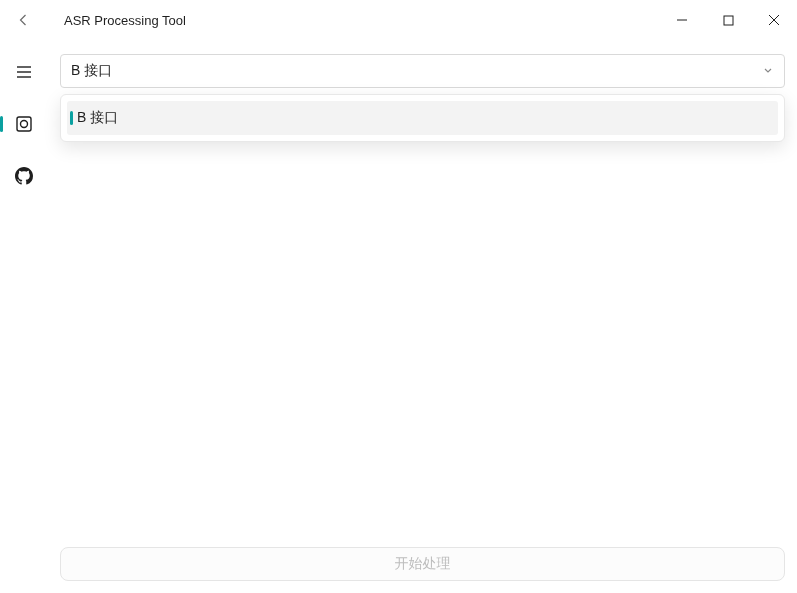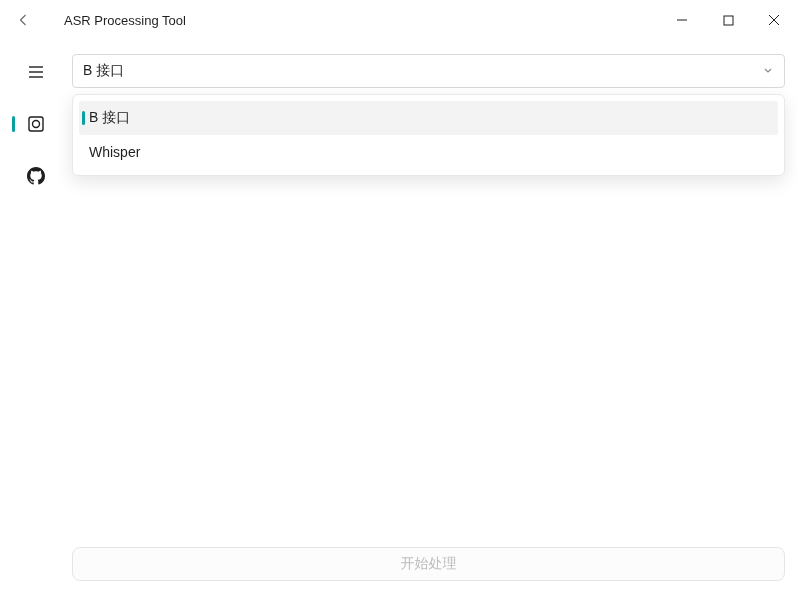--- a/index.html
+++ b/index.html
@@ -7,21 +7,21 @@
 
   
   .titlebar { height: 40px; display: flex; align-items: center; padding-left: 8px; }
   .titlebar .back { width: 32px; height: 32px; display: flex; align-items: center; justify-content: center; color: #6b6b6b; }
   .titlebar .title { margin-left: 24px; font-size: 13px; font-weight: 500; color: #1f1f1f; }
   .titlebar .spacer { flex: 1; }
   .winbtns { display: flex; }
   .winbtn { width: 46px; height: 32px; display: flex; align-items: center; justify-content: center; color: #1f1f1f; }
 
   
-  .shell { display: flex; height: calc(593px - 40px); padding-left: 12px; }
+  .shell { display: flex; height: calc(593px - 40px); }
   .sidebar { width: 48px; display: flex; flex-direction: column; align-items: center; padding-top: 16px; gap: 20px; position: relative; }
   .sidebtn { width: 32px; height: 32px; display: flex; align-items: center; justify-content: center; color: #1f1f1f; position: relative; }
   .sidebtn.active::before { content: ""; position: absolute; left: -8px; top: 8px; bottom: 8px; width: 3px; background: #0aa0a0; border-radius: 2px; }
 
   .main { flex: 1; padding: 14px 12px 12px 12px; position: relative; display: flex; flex-direction: column; }
 
   
   .select { position: relative; }
   .selectbox { height: 34px; border: 1px solid #d9d9d9; border-radius: 4px; background: #ffffff; display: flex; align-items: center; padding: 0 10px; font-size: 14px; color: #1f1f1f; }
   .selectbox .chev { margin-left: auto; color: #888; }
@@ -93,23 +93,20 @@
         <span class="chev">
           <svg width="12" height="12" viewBox="0 0 12 12" fill="none" stroke="currentColor" stroke-width="1.2">
               <path d="M3 5 L6 8 L9 5"></path>
             </svg>
         </span>
       </div>
       <div class="dropdown">
         <div class="option selected">
           <span>B 接口</span>
         </div>
-        <div class="option">
-          <span>Whisper</span>
-        </div>
       </div>
     </div>
 
     <div class="footer">
       <div class="startbtn">
         <span>开始处理</span>
       </div>
     </div>
   </div>
 </div>

